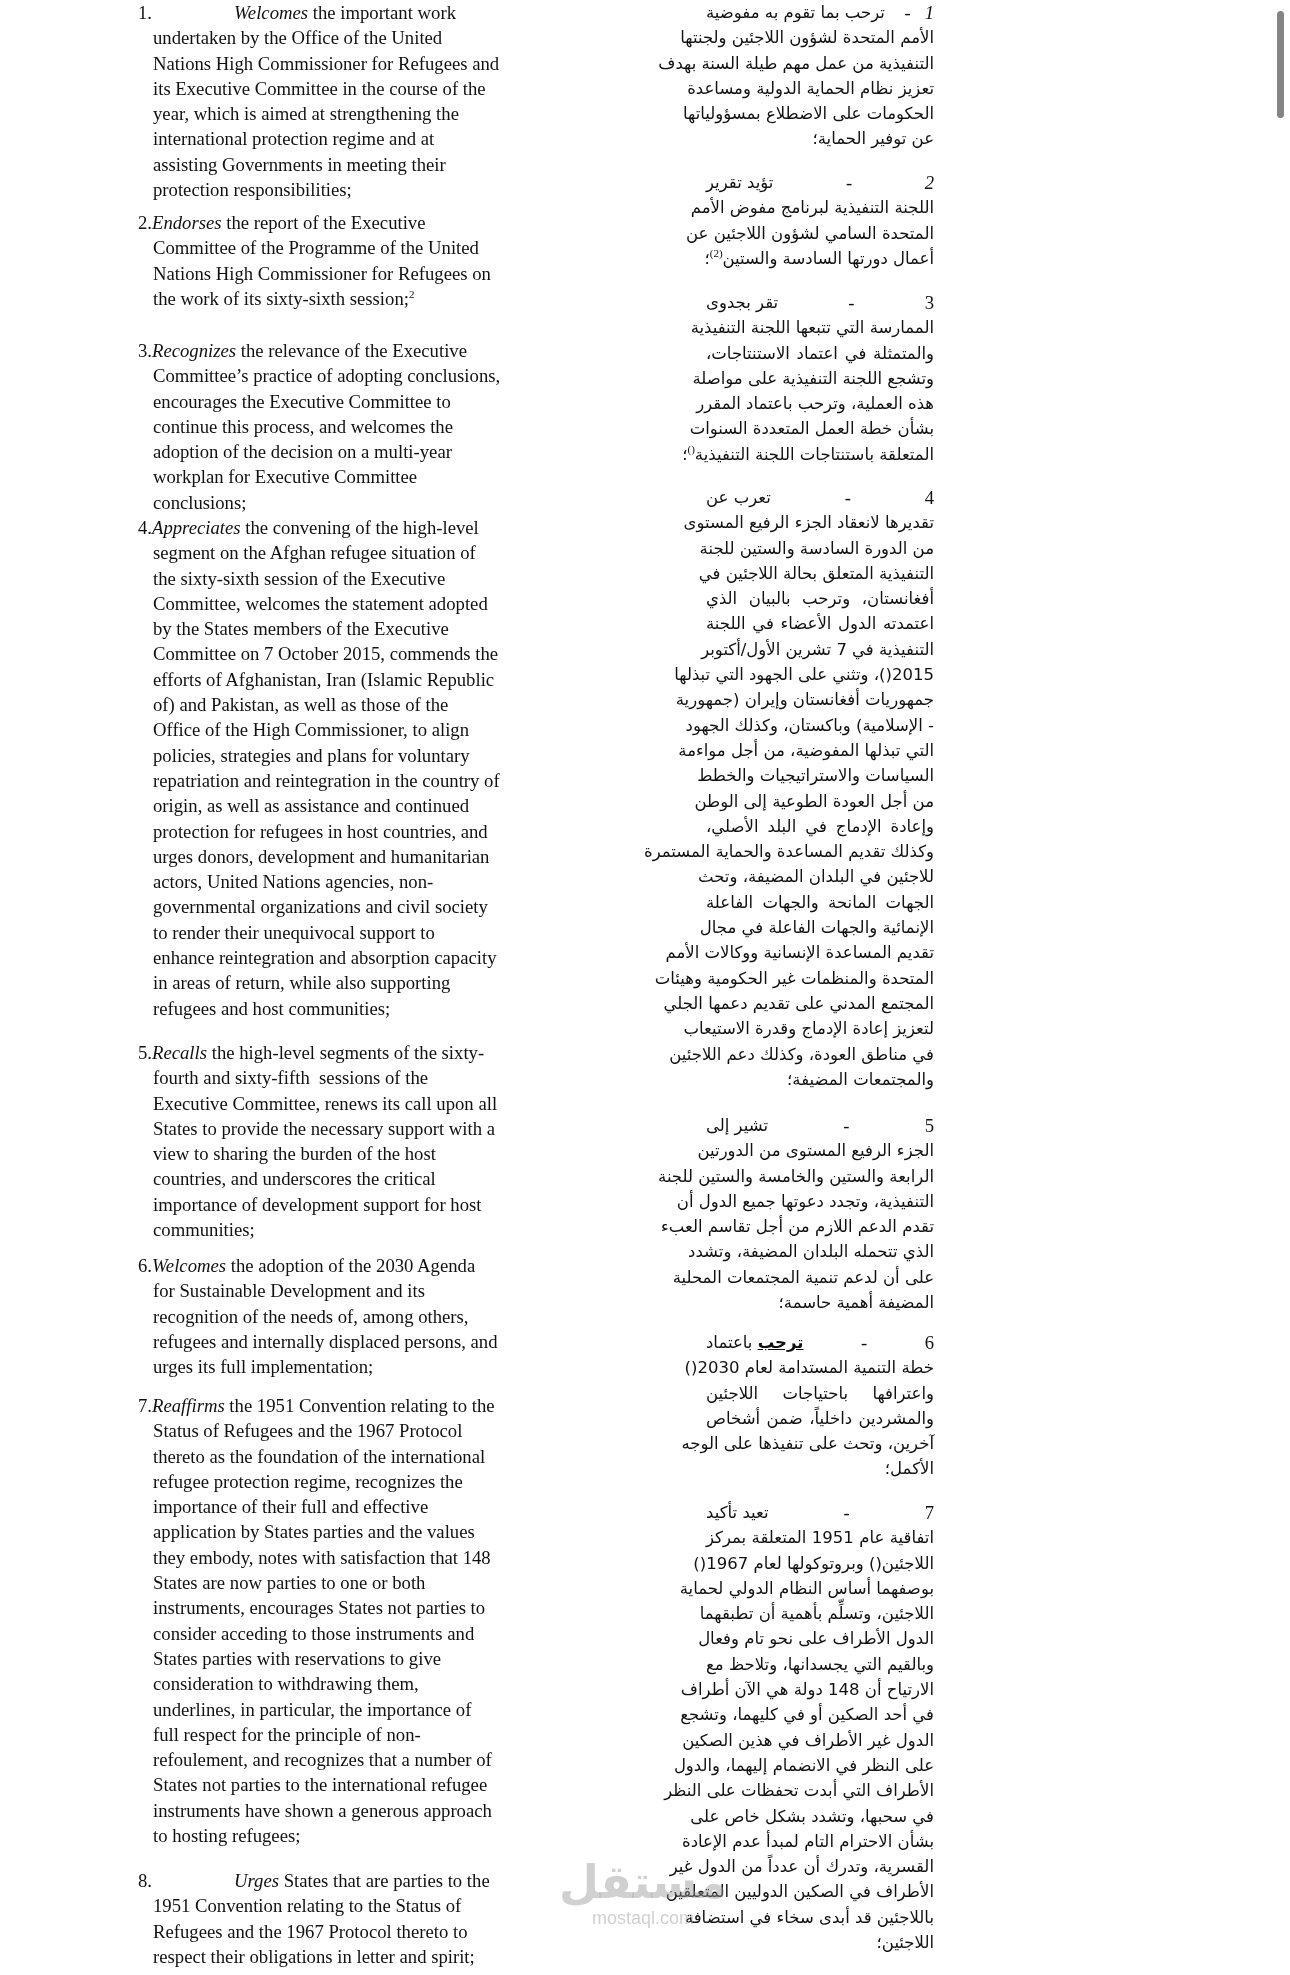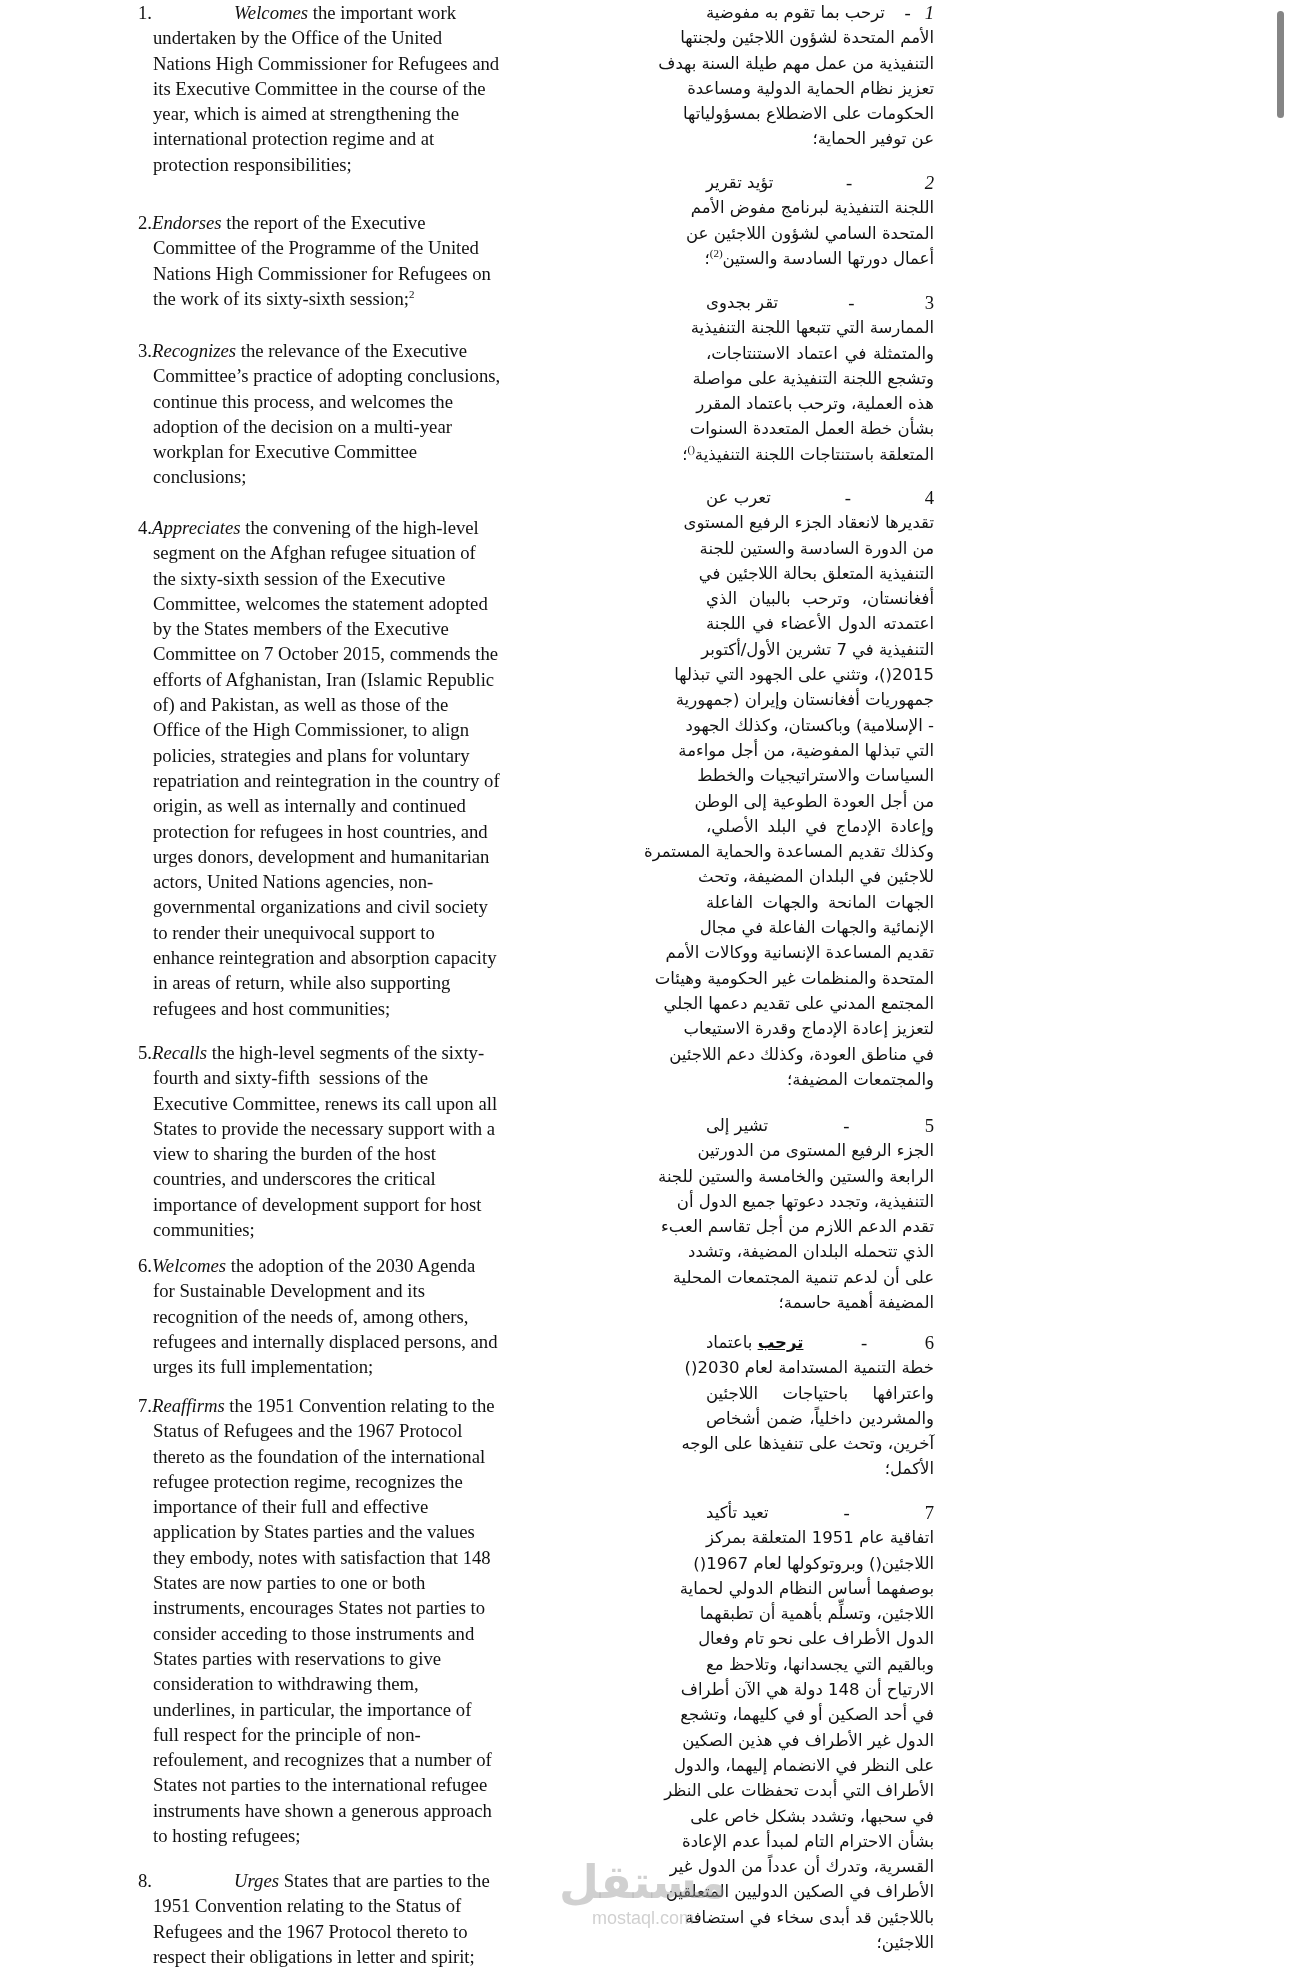--- a/index.html
+++ b/index.html
@@ -160,58 +160,60 @@
     <div class="en-para wide" style="top:0px;">
       <span class="first">
         <span>1.</span><span class="indent" style="width:82px;"></span><span class="verb">Welcomes</span><span> the important work</span>
       </span>
       <div class="lines" style="padding-left:15px;">
         <span class="line">undertaken by the Office of the United</span>
         <span class="line">Nations High Commissioner for Refugees and</span>
         <span class="line">its Executive Committee in the course of the</span>
         <span class="line">year, which is aimed at strengthening the</span>
         <span class="line">international protection regime and at</span>
+        <span class="line">assisting Governments in meeting their</span>
         <span class="line">protection responsibilities;</span>
       </div>
     </div>
 
     <div class="en-para" style="top:210px;">
       <div class="lines">
         <span class="first"><span>2.</span><span class="verb">Endorses</span><span> the report of the Executive</span></span>
         <span class="line">Committee of the Programme of the United</span>
         <span class="line">Nations High Commissioner for Refugees on</span>
         <span class="line"><span>the work of its sixty-sixth session;</span><sup class="fn">2</sup></span>
       </div>
     </div>
 
     <div class="en-para" style="top:338px;">
       <div class="lines">
         <span class="first"><span>3.</span><span class="verb">Recognizes</span><span> the relevance of the Executive</span></span>
         <span class="line">Committee’s practice of adopting conclusions,</span>
+        <span class="line">encourages the Executive Committee to</span>
         <span class="line">continue this process, and welcomes the</span>
         <span class="line">adoption of the decision on a multi-year</span>
         <span class="line">workplan for Executive Committee</span>
         <span class="line">conclusions;</span>
       </div>
     </div>
 
     <div class="en-para" style="top:515px;">
       <div class="lines">
         <span class="first"><span>4.</span><span class="verb">Appreciates</span><span> the convening of the high-level</span></span>
         <span class="line">segment on the Afghan refugee situation of</span>
         <span class="line">the sixty-sixth session of the Executive</span>
         <span class="line">Committee, welcomes the statement adopted</span>
         <span class="line">by the States members of the Executive</span>
         <span class="line">Committee on 7 October 2015, commends the</span>
         <span class="line">efforts of Afghanistan, Iran (Islamic Republic</span>
         <span class="line">of) and Pakistan, as well as those of the</span>
         <span class="line">Office of the High Commissioner, to align</span>
         <span class="line">policies, strategies and plans for voluntary</span>
         <span class="line">repatriation and reintegration in the country of</span>
-        <span class="line">origin, as well as internally and continued</span>
+        <span class="line">origin, as well as assistance and continued</span>
         <span class="line">protection for refugees in host countries, and</span>
         <span class="line">urges donors, development and humanitarian</span>
         <span class="line">actors, United Nations agencies, non-</span>
         <span class="line">governmental organizations and civil society</span>
         <span class="line">to render their unequivocal support to</span>
         <span class="line">enhance reintegration and absorption capacity</span>
         <span class="line">in areas of return, while also supporting</span>
         <span class="line">refugees and host communities;</span>
       </div>
     </div>

